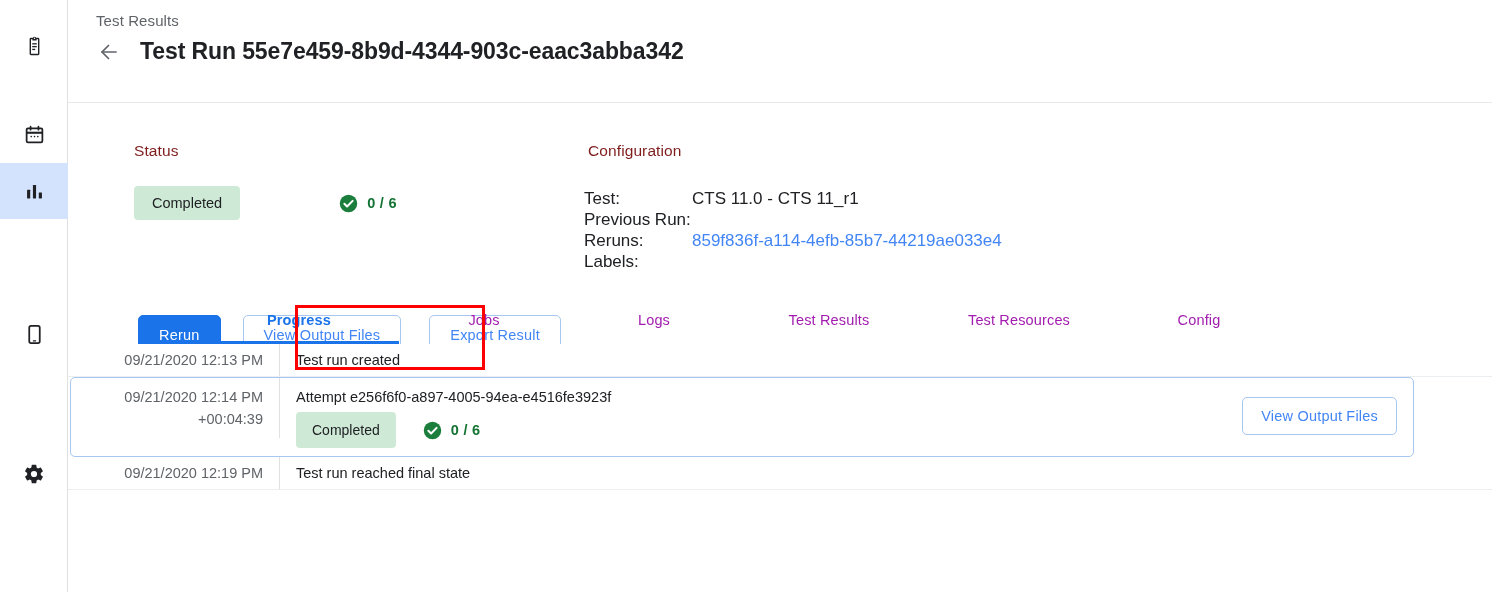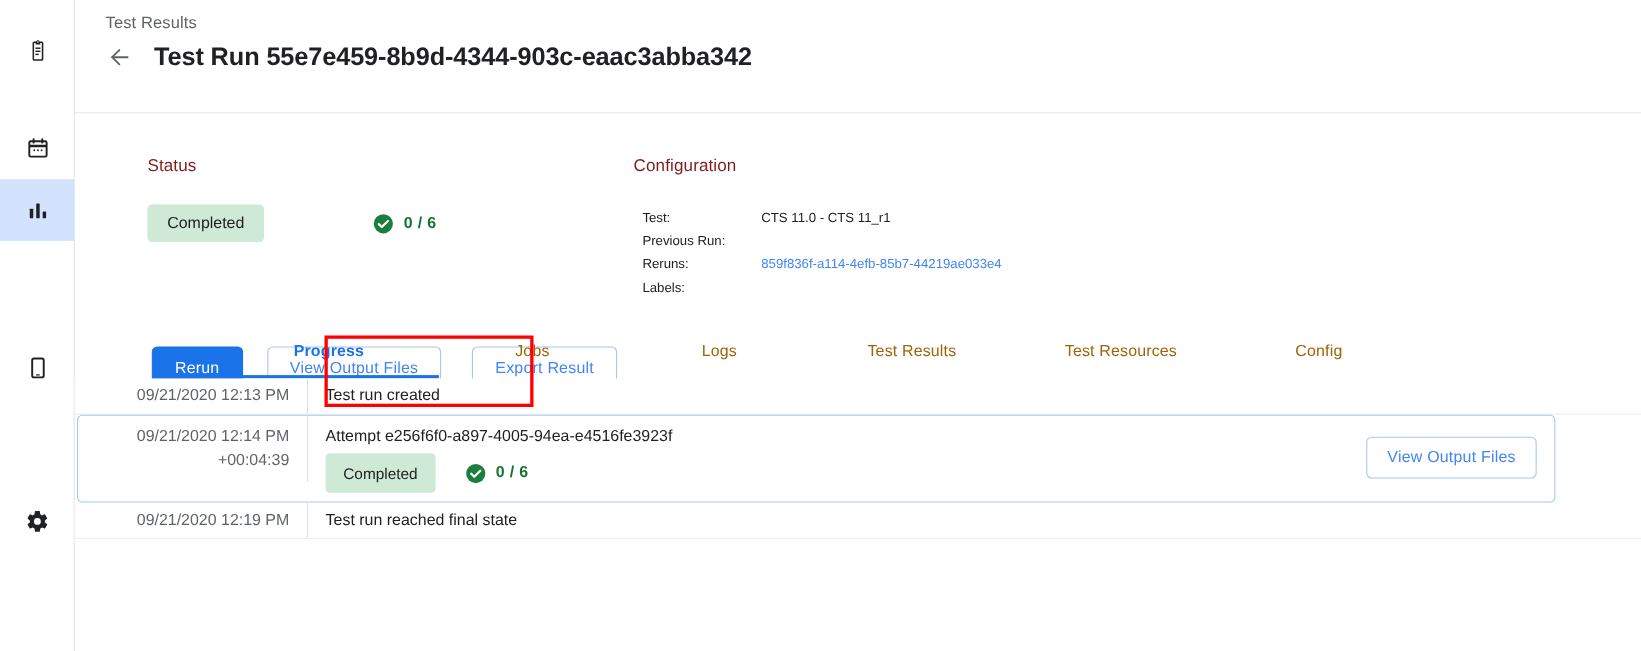--- a/index.html
+++ b/index.html
@@ -118,28 +118,28 @@
     width: 19px; height: 19px;
     display: block;
   }
   .count-text {
     font-size: 14.5px;
     font-weight: bold;
     color: #137333;
     letter-spacing: .3px;
   }
 
-  .config-block { position: absolute; left: 508px; top: 39px; }
+  .config-block { position: absolute; left: 520px; top: 39px; }
   .config-table {
     position: absolute;
     left: 516px; top: 86px;
     border-collapse: collapse;
   }
   .config-table td {
-    font-size: 12px;
+    font-size: 17px;
     color: #202124;
     padding: 0 0 2px 0;
     vertical-align: top;
     line-height: 19px;
     white-space: nowrap;
     margin-left: 28px;
   }
   .config-table td.key { width: 108px; }
   .config-table td.val a,
   .config-table td.val span.link {
@@ -194,21 +194,21 @@
     height: 48px;
   }
   .tab {
     position: absolute;
     top: 0;
     height: 48px;
     display: flex;
     align-items: center;
     justify-content: center;
     font-size: 14.5px;
-    color: #a16207;
+    color: #a21caf;
     cursor: pointer;
     letter-spacing: .15px;
   }
   .tab.active { color: #1a73e8; font-weight: bold; }
   .tab-underline {
     position: absolute;
     height: 3px;
     background: #1a73e8;
     bottom: 0;
   }

